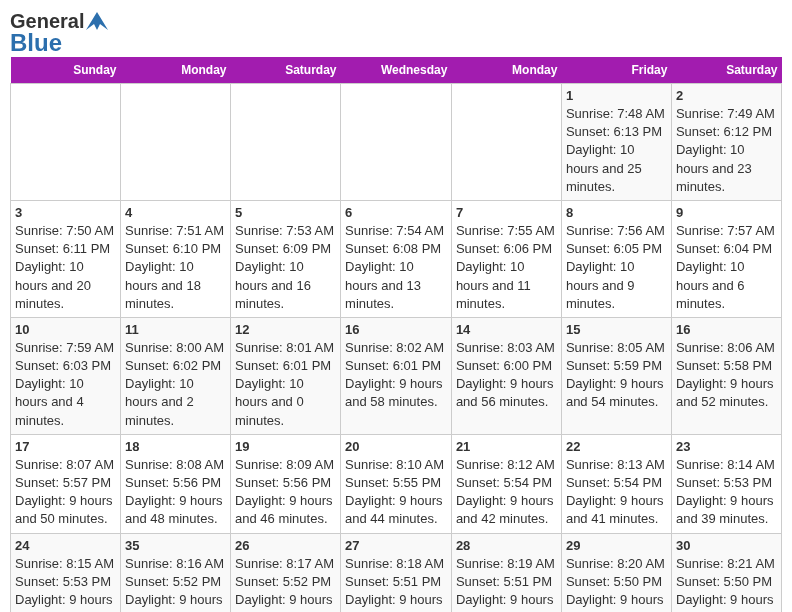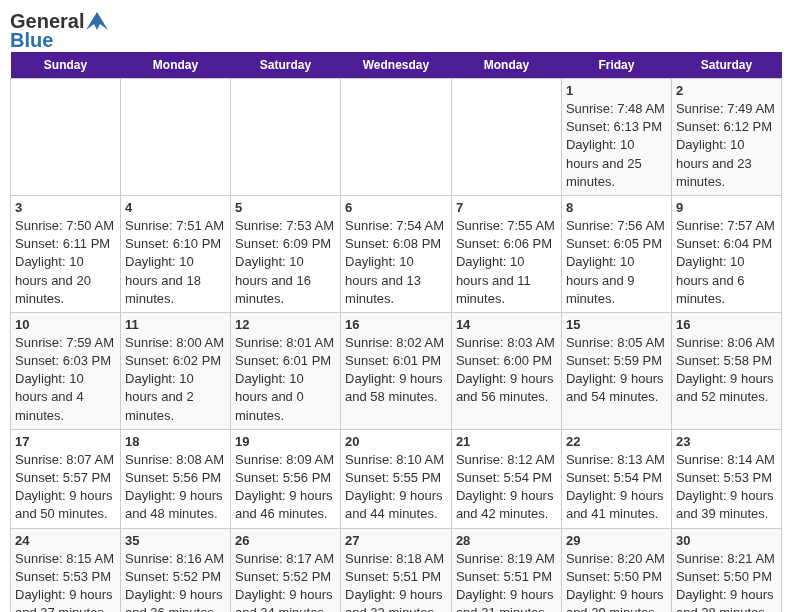--- a/index.html
+++ b/index.html
@@ -35,24 +35,24 @@
     .location {
       font-size: 16px;
       color: #555;
     }
     table {
       width: 100%;
       border-collapse: collapse;
       font-size: 11px;
     }
     thead tr th {
-      background: #4c1d95;
+      background: #a21caf;
       color: #fff;
       padding: 6px 4px;
-      text-align: center;
+      text-align: right;
       font-size: 12px;
       font-weight: bold;
     }
     tbody tr td {
       border: 1px solid #ccc;
       vertical-align: top;
       padding: 4px;
       width: 113px;
       min-height: 70px;
       color: #333;
@@ -80,21 +80,21 @@
 <body>
 
 <div class="header">
   <div class="logo">
     <div class="logo-row">
       <span style="font-size:20px;font-weight:bold;color:#333;">General</span>
       <svg width="22" height="18" viewBox="0 0 22 18" style="margin-left:2px;margin-top:-2px;">
         <polygon points="0,18 11,0 22,18 14,12 11,18 8,12" fill="#2c6fad"></polygon>
       </svg>
     </div>
-    <span style="font-size:20px;font-weight:bold;color:#2c6fad;margin-top:-4px;">Blue</span>
+    <span style="font-size:24px;font-weight:bold;color:#2c6fad;margin-top:-4px;">Blue</span>
   </div>
   <div class="title-area">
     <div class="month-title"></div>
     <div class="location"></div>
   </div>
 </div>
 
 <table>
   <thead>
     <tr>

